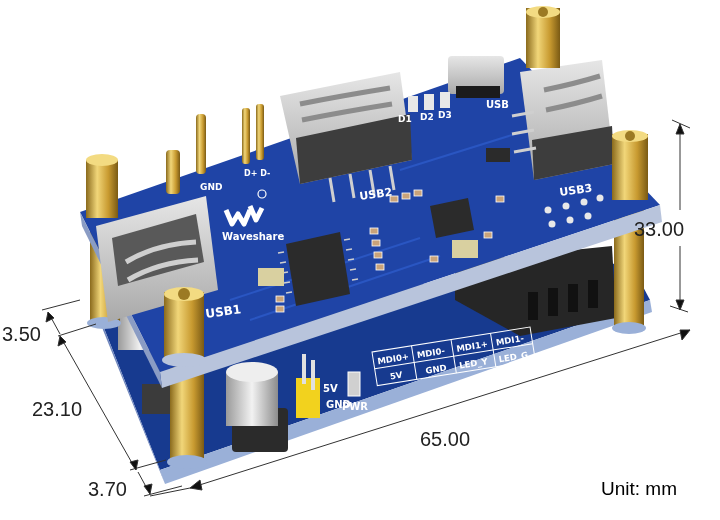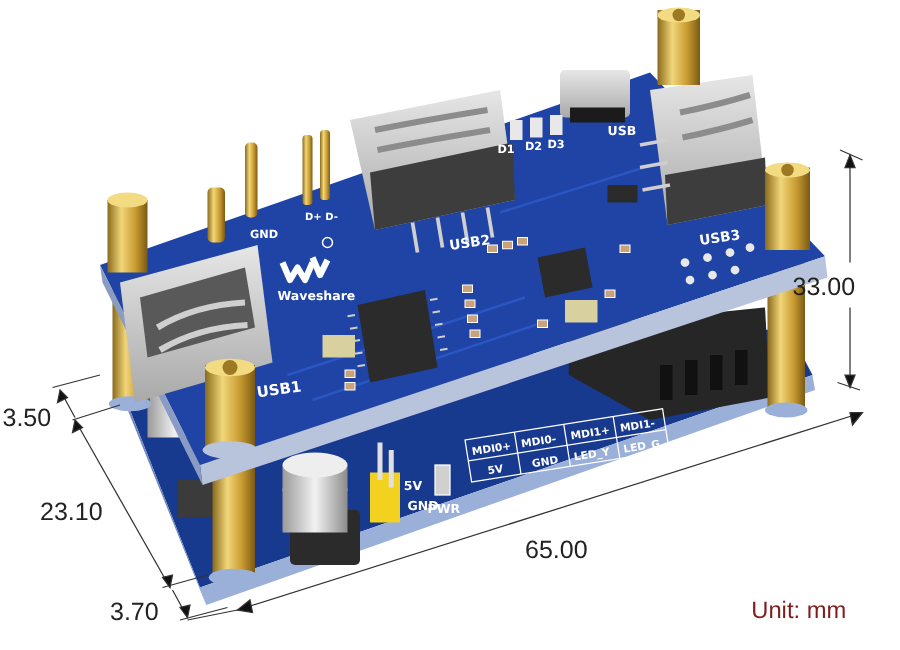--- a/index.html
+++ b/index.html
@@ -1,20 +1,20 @@
 <!DOCTYPE html>
 <html><head>
 <meta charset="utf-8">
 <style>
   html,body{margin:0;padding:0;background:#ffffff;}
   #stage{position:relative;width:720px;height:520px;overflow:hidden;background:#fff;font-family:"Liberation Sans",sans-serif;}
   svg{position:absolute;left:0;top:0;}
   .dim{font-family:"Liberation Sans",sans-serif;font-size:20px;fill:#222;}
   .silk{font-family:"DejaVu Sans",sans-serif;font-weight:bold;fill:#ffffff;}
-  .unit{position:absolute;left:601px;top:478px;font-size:19px;color:#7f1d1d;}
+  .unit{position:absolute;left:601px;top:478px;font-size:19px;color:#000000;}
 </style>
 </head>
 <body>
 
 <div id="stage">
 <svg width="720" height="520" viewBox="0 0 720 520">
   <defs>
     <linearGradient id="brass" x1="0" x2="1">
       <stop offset="0" stop-color="#8a6a1c"></stop>
           <stop offset="0.35" stop-color="#f1d679"></stop>

